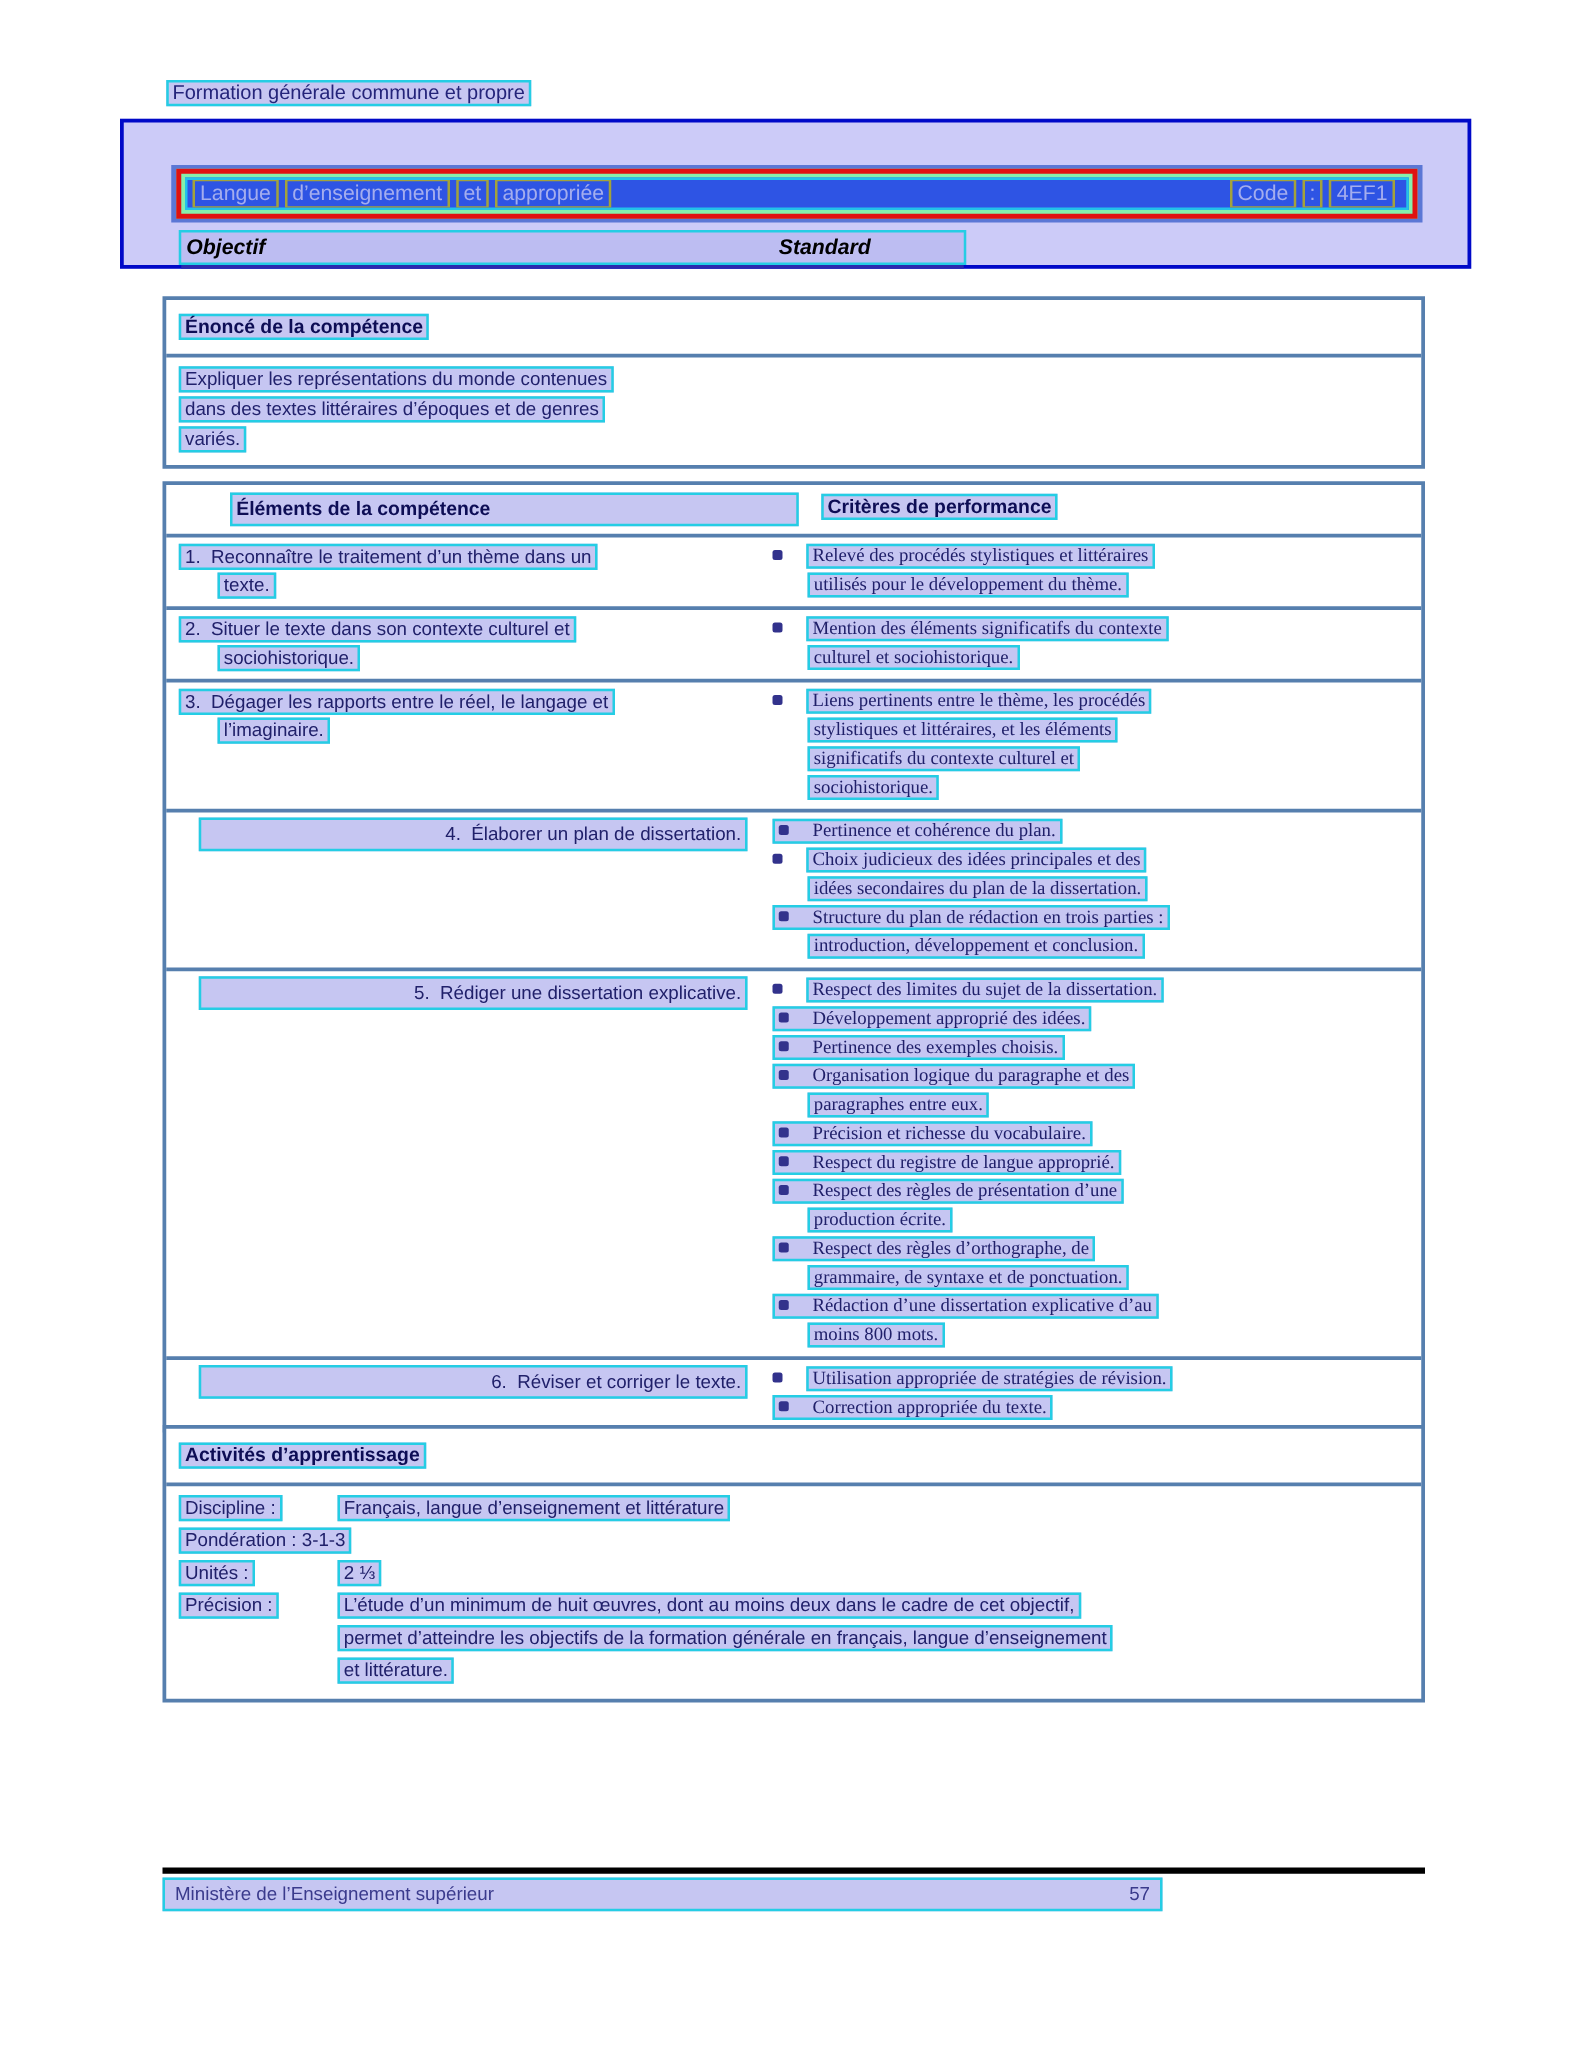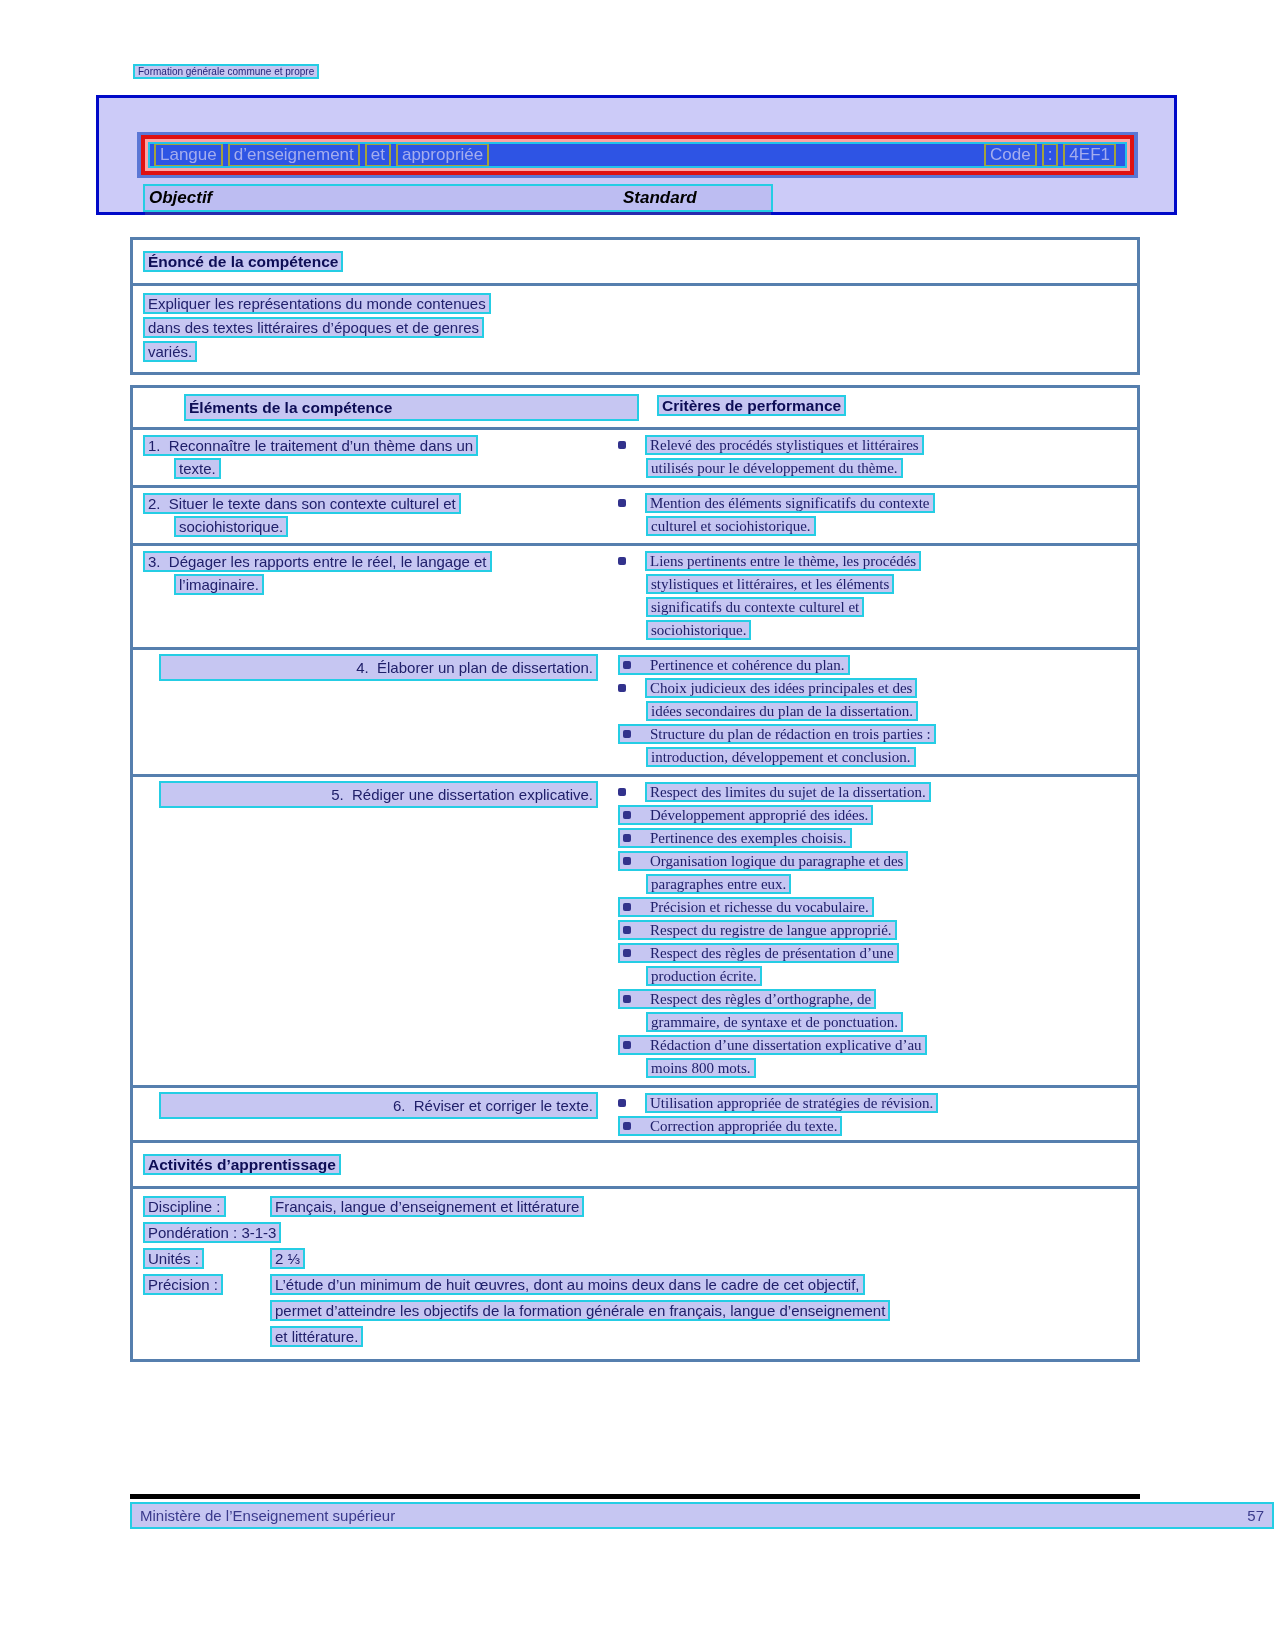--- a/index.html
+++ b/index.html
@@ -6,27 +6,27 @@
   #page{position:relative;width:1275px;height:1651px;background:#ffffff;overflow:hidden;
         font-family:"Liberation Sans","DejaVu Sans",sans-serif;color:#20206a;}
 
   
   .hl{background:#c6c6f2;border:2px solid #25cde4;padding:0 3px;
       -webkit-box-decoration-break:clone;box-decoration-break:clone;}
   .pre{white-space:pre-line;text-align:right;}
   .stretch{display:block;}
 
   
-  .note{position:absolute;left:133px;top:66px;font-size:10px;color:#24247a;}
+  .note{position:absolute;left:133px;top:66px;font-size:16px;color:#24247a;}
 
   
   .hero{position:absolute;left:96px;top:95px;width:1075px;height:114px;
         background:#cccbf8;border:3px solid #0009c8;}
   .band{position:absolute;left:38px;top:34px;width:1001px;height:46px;background:#5b77d5;}
-  .redbox{position:absolute;left:4px;right:4px;top:3px;bottom:3px;border:4px solid #e01111;background:#fca5a5;}
+  .redbox{position:absolute;left:4px;right:4px;top:3px;bottom:3px;border:4px solid #e01111;background:#86efac;}
   .bline{position:absolute;left:3px;right:3px;top:3px;bottom:3px;background:#2e54e4;
          border:2px solid #22c2ea;display:flex;align-items:center;padding:0 4px;overflow:hidden;}
   .bw{border:2px solid #a3a23c;color:#a4adee;font-size:17px;line-height:20px;padding:0 4px;margin-right:5px;white-space:nowrap;}
   .code-group{margin-left:auto;display:flex;}
   .strip{position:absolute;left:44px;top:86px;width:626px;height:24px;background:#bdbdf2;
          border:2px solid #25cde4;box-shadow:0 5px 0 -2px #2a2aae;display:flex;align-items:center;}
   .strip .obj{margin-left:4px;}
   .strip .std{position:absolute;left:478px;}
   .colhead{font-size:17px;font-weight:bold;font-style:italic;color:#000000;}
 
@@ -60,21 +60,21 @@
   
   #t-act{top:1140px;}
   .act-body{padding:5px 0 9px 0;font-size:15px;line-height:26px;}
   .act-row{display:flex;padding-left:10px;}
   .act-label{width:127px;flex:none;}
   .act-row.merged .act-label{width:auto;}
   .act-value{flex:1;padding-right:12px;}
 
   
   .f-rule{position:absolute;left:130px;top:1494px;width:1010px;height:5px;background:#000;}
-  .f-bar{position:absolute;left:130px;top:1502px;width:1144px;box-sizing:border-box;
+  .f-bar{position:absolute;left:130px;top:1502px;width:800px;box-sizing:border-box;
          background:#c6c6f2;border:2px solid #25cde4;display:flex;justify-content:space-between;
          align-items:center;padding:1px 8px;font-size:15px;color:#3a3a8c;line-height:21px;}
 </style>
 </head>
 <body>
 
 <div id="page">
 
   <div class="note"><span class="hl">Formation générale commune et propre</span></div>
 

